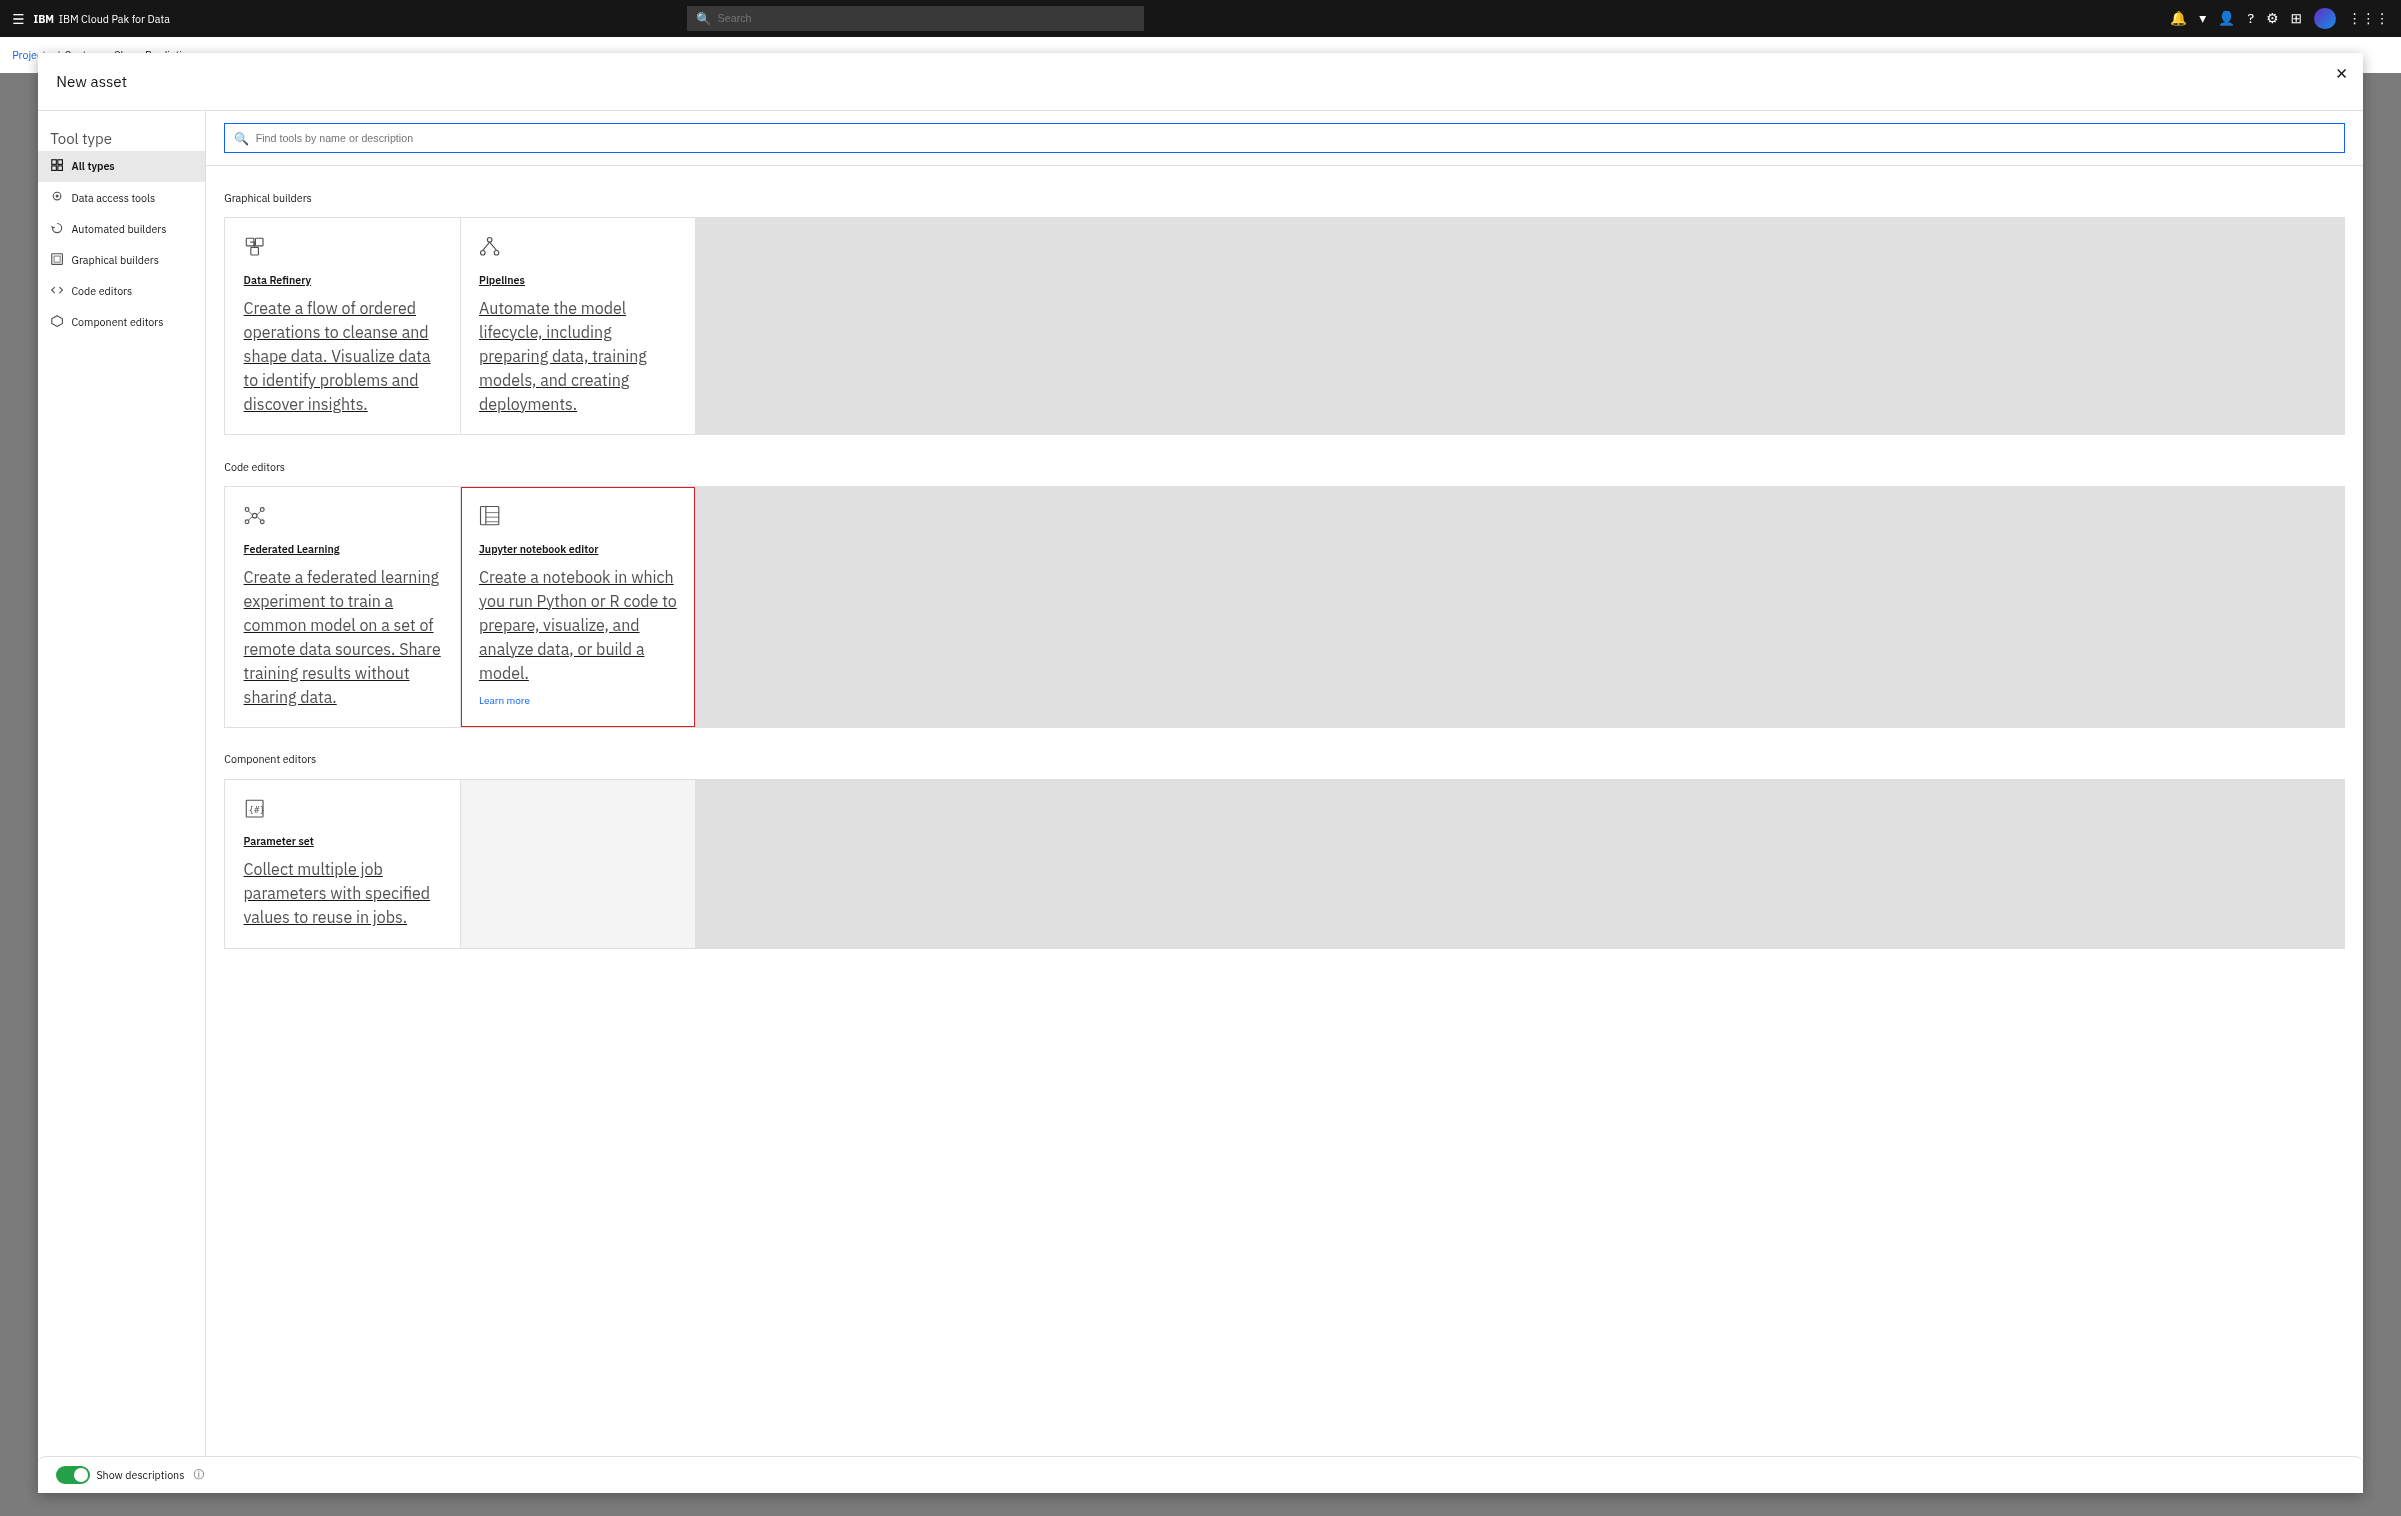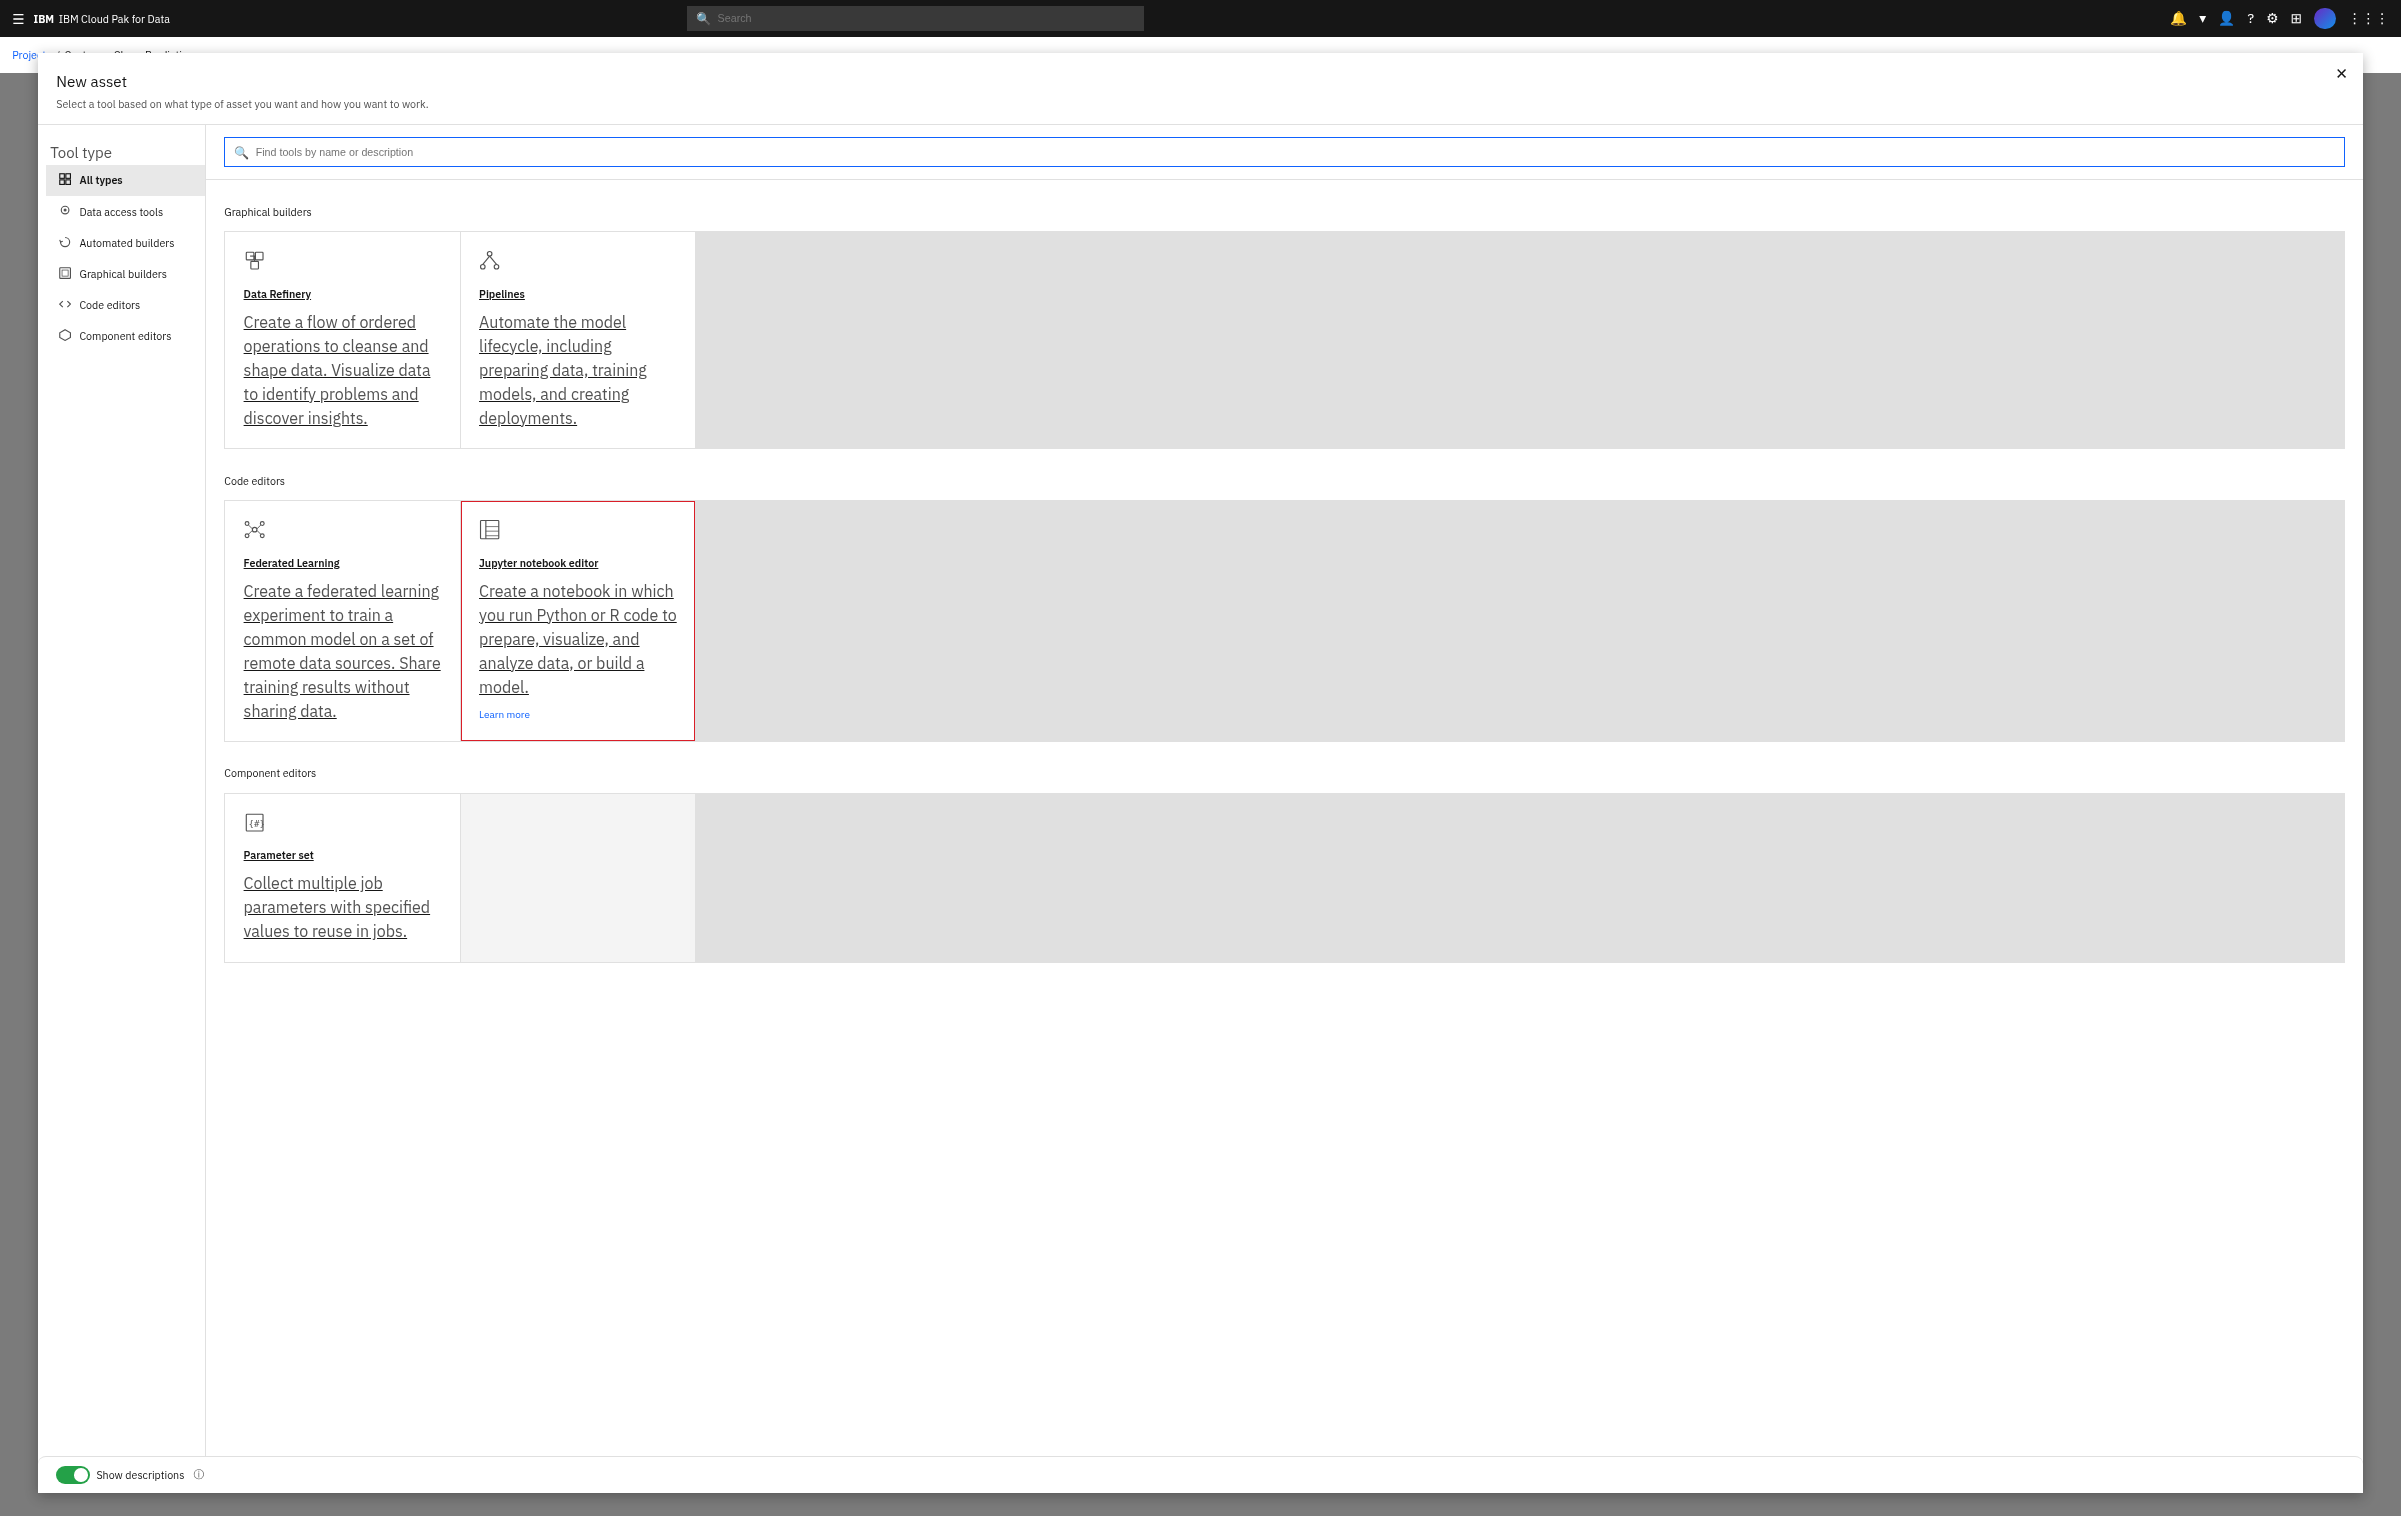--- a/index.html
+++ b/index.html
@@ -120,21 +120,20 @@
       font-weight: 400;
     }
     .sidebar-item {
       display: flex;
       align-items: center;
       gap: 7.6px;
       padding: 7.6px 12.2px;
       cursor: pointer;
       font-size: 10.7px;
       color: #161616;
-      margin-left: 8px;
     }
     .sidebar-item.active { background: #e8e8e8; font-weight: 600; }
     .sidebar-item-icon { font-size: 12.2px; color: #525252; width: 13.7px; text-align: center; flex-shrink: 0; }
 
     
     .main-content {
       flex: 1;
       overflow-y: auto;
       padding: 0;
     }
@@ -261,21 +260,20 @@
   <span class="breadcrumb-sep">/</span>
   <span class="breadcrumb-current">Customer Churn Prediction</span>
 </div>
 
 <div class="overlay"></div>
 
 <div class="modal">
   <div class="modal-header">
     <button class="modal-close">✕</button>
     <h2 class="modal-title">New asset</h2>
-    <p class="modal-subtitle">Select a tool based on what type of asset you want and how you want to work.</p>
   </div>
 
   <div class="modal-body">
 
     <div class="sidebar">
       <div class="sidebar-section-label">Tool type</div>
 
       <div class="sidebar-item active">
         <span class="sidebar-item-icon">
           <svg width="12.2" height="12.2" viewBox="0 0 16 16" fill="none">

